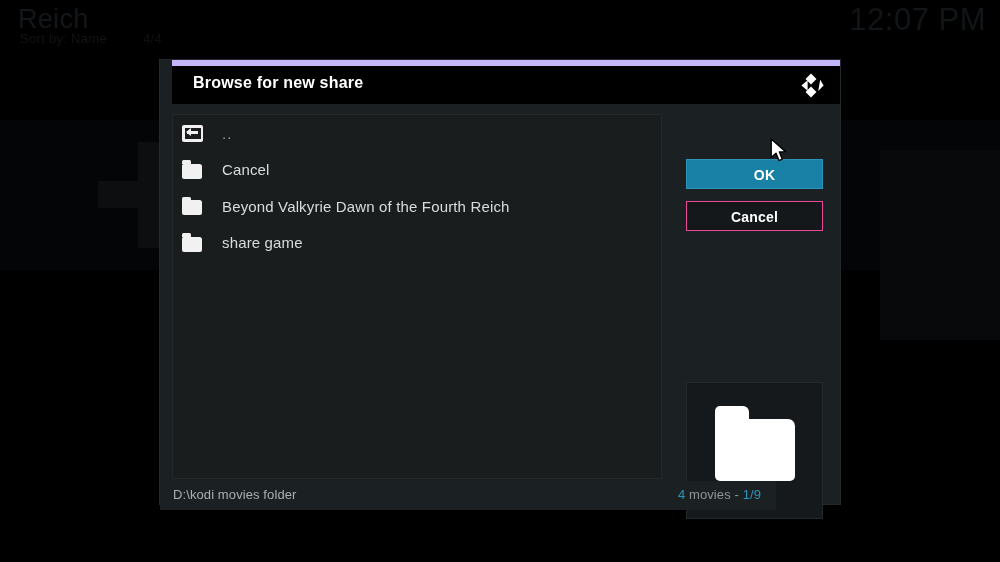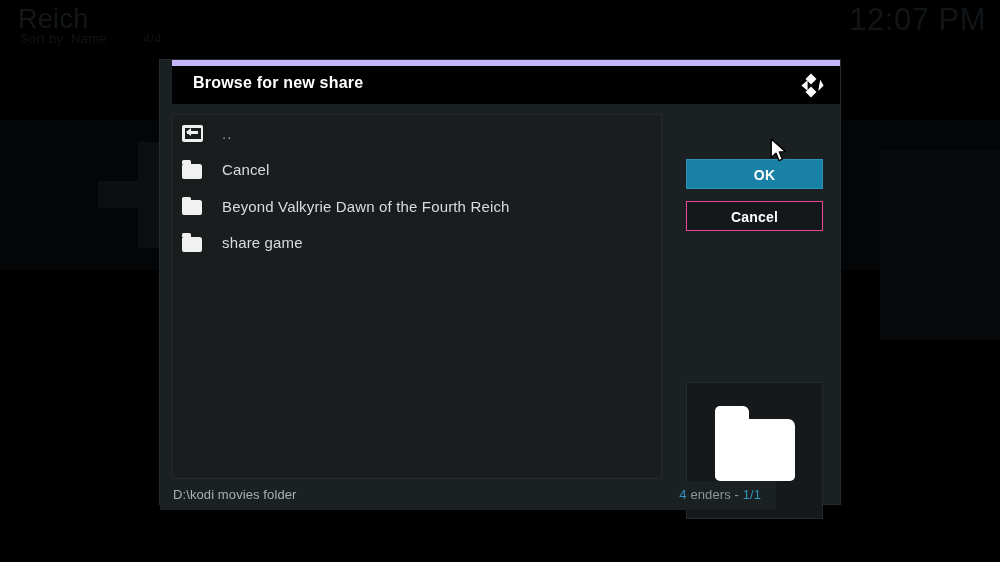--- a/index.html
+++ b/index.html
@@ -353,21 +353,21 @@
       <div class="dlg-button" id="ok-button">OK</div>
       <div class="dlg-button" id="cancel-button">Cancel</div>
     </div>
 
     <div id="preview-panel">
       <div id="preview-folder"></div>
     </div>
 
     <div id="status-bar">
       <div id="status-path">D:\kodi movies folder</div>
-      <div id="status-count"><span class="accent">4</span><span> enders - </span><span class="accent">1/1</span></div>
+      <div id="status-count"><span class="accent">4</span><span> movies - </span><span class="accent">1/9</span></div>
     </div>
 
   </div>
 </div>
 
 <div id="mouse-cursor">
   <svg width="20" height="26" viewBox="0 0 20 26">
     <path d="M1.2 1 L1.2 19.5 L6.0 15.2 L9.0 22.6 L12.3 21.2 L9.4 14.0 L15.6 13.6 Z" fill="#ffffff" stroke="#000000" stroke-width="1.4" stroke-linejoin="round"></path>
   </svg>
 </div>

